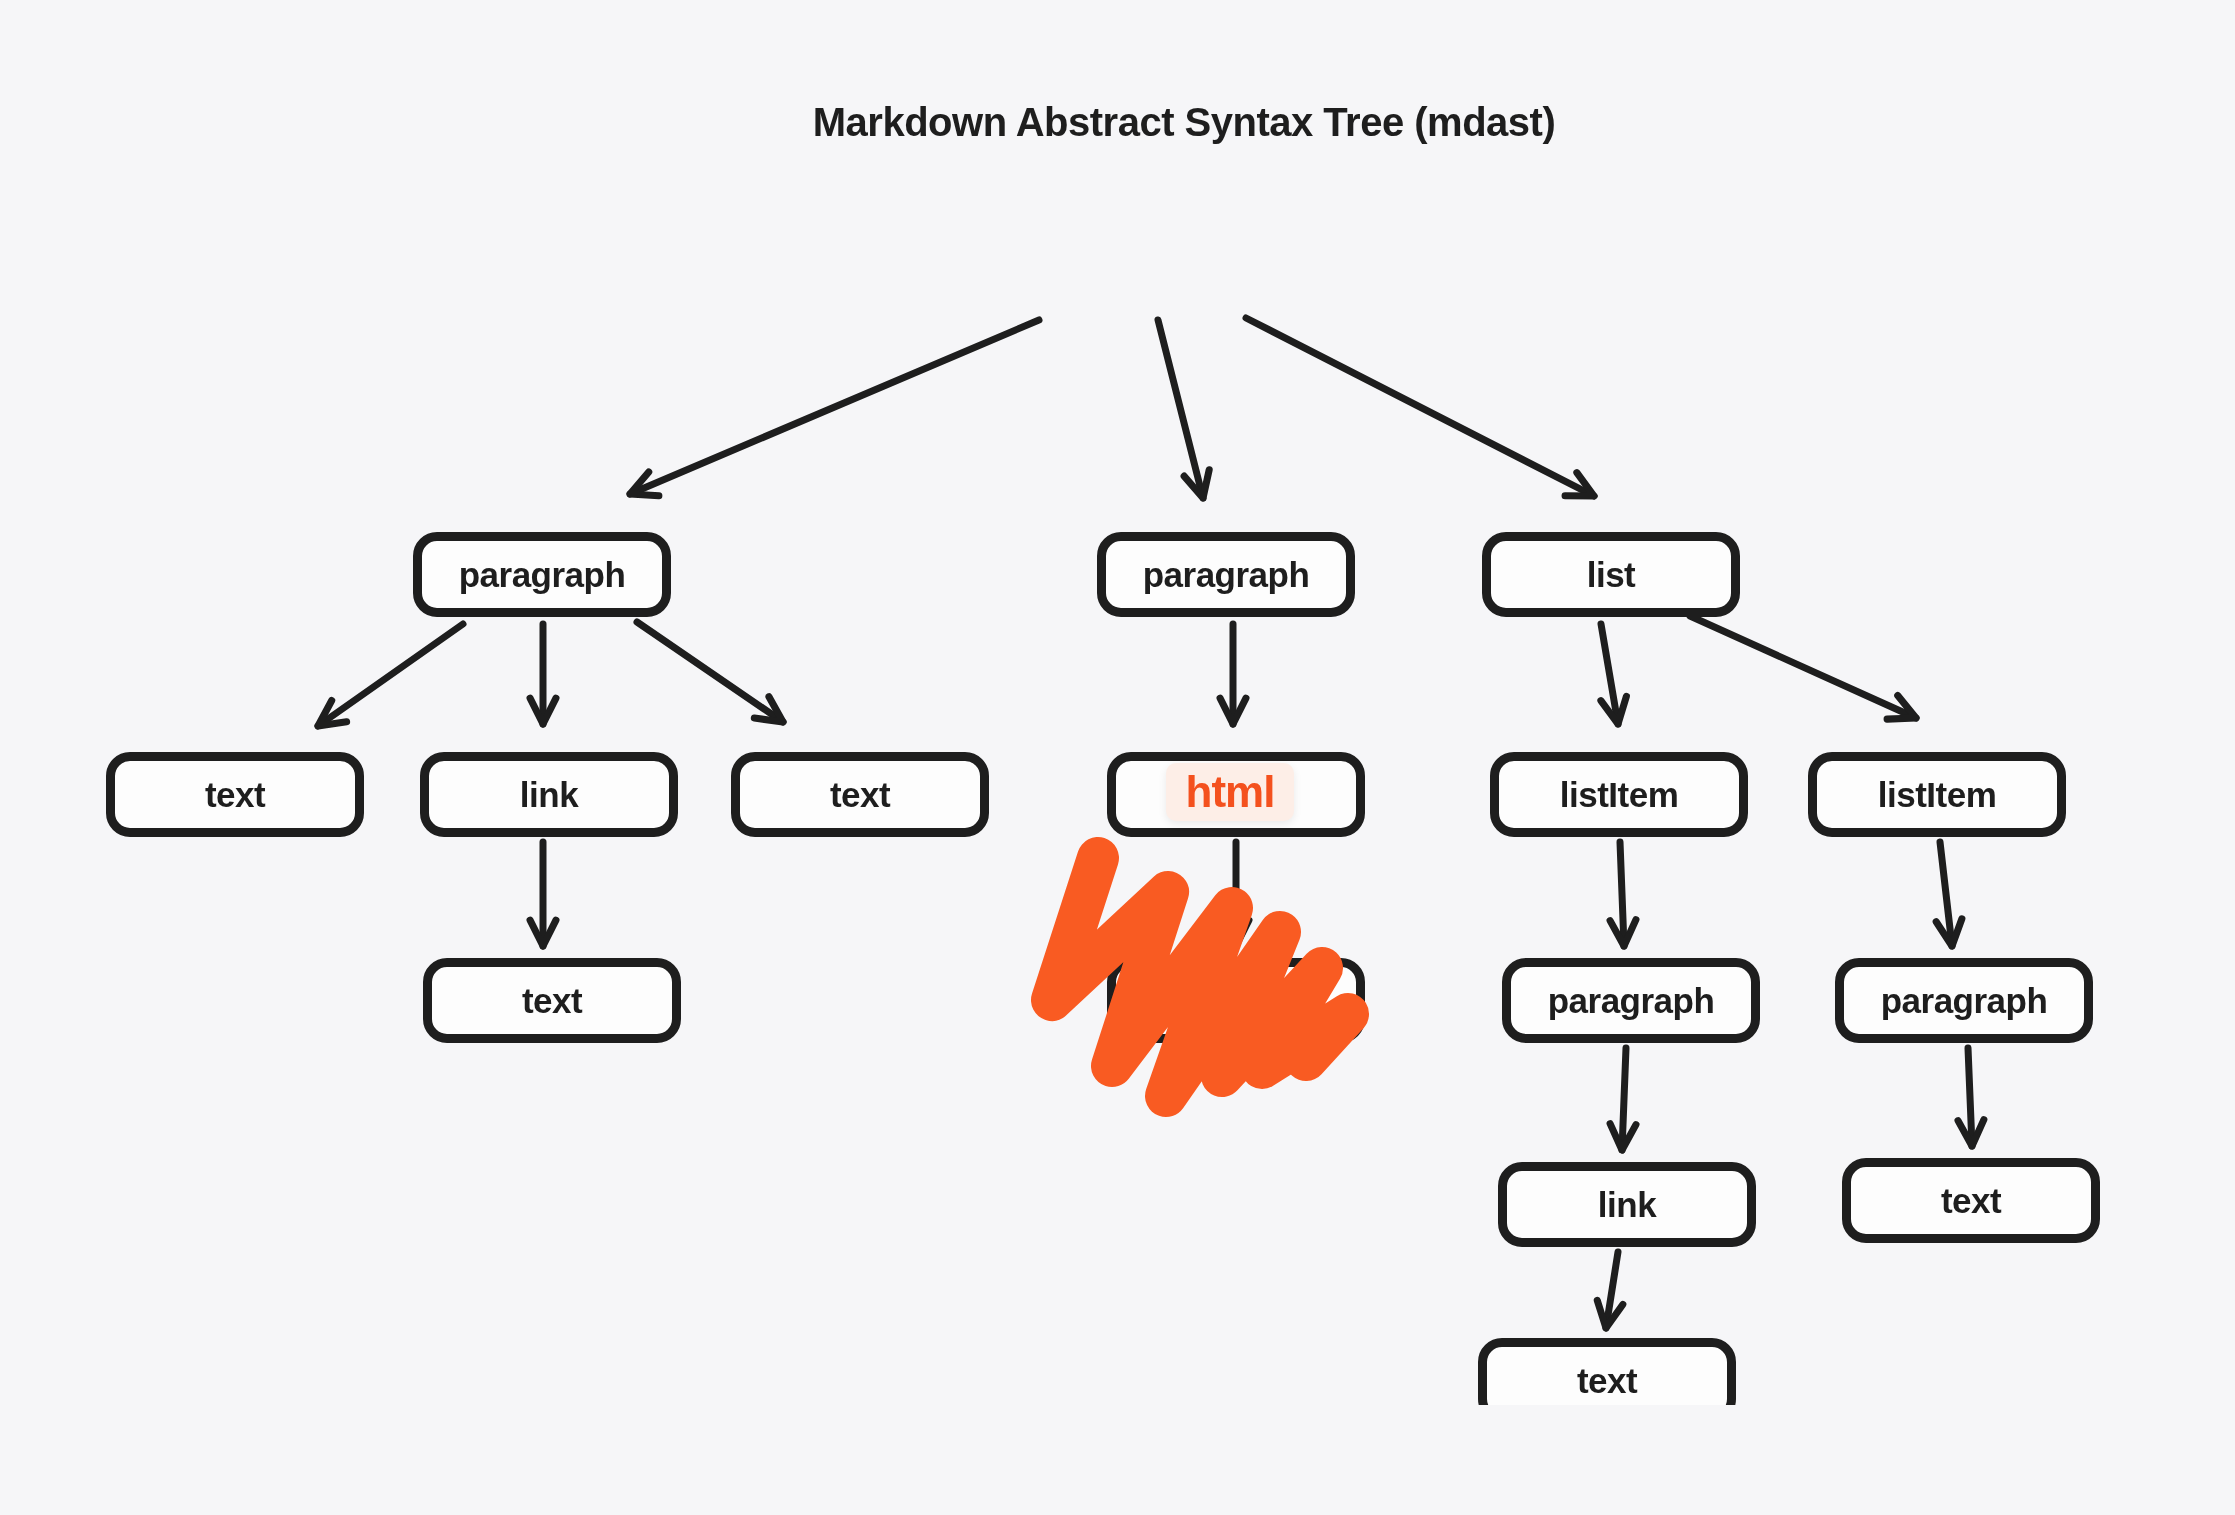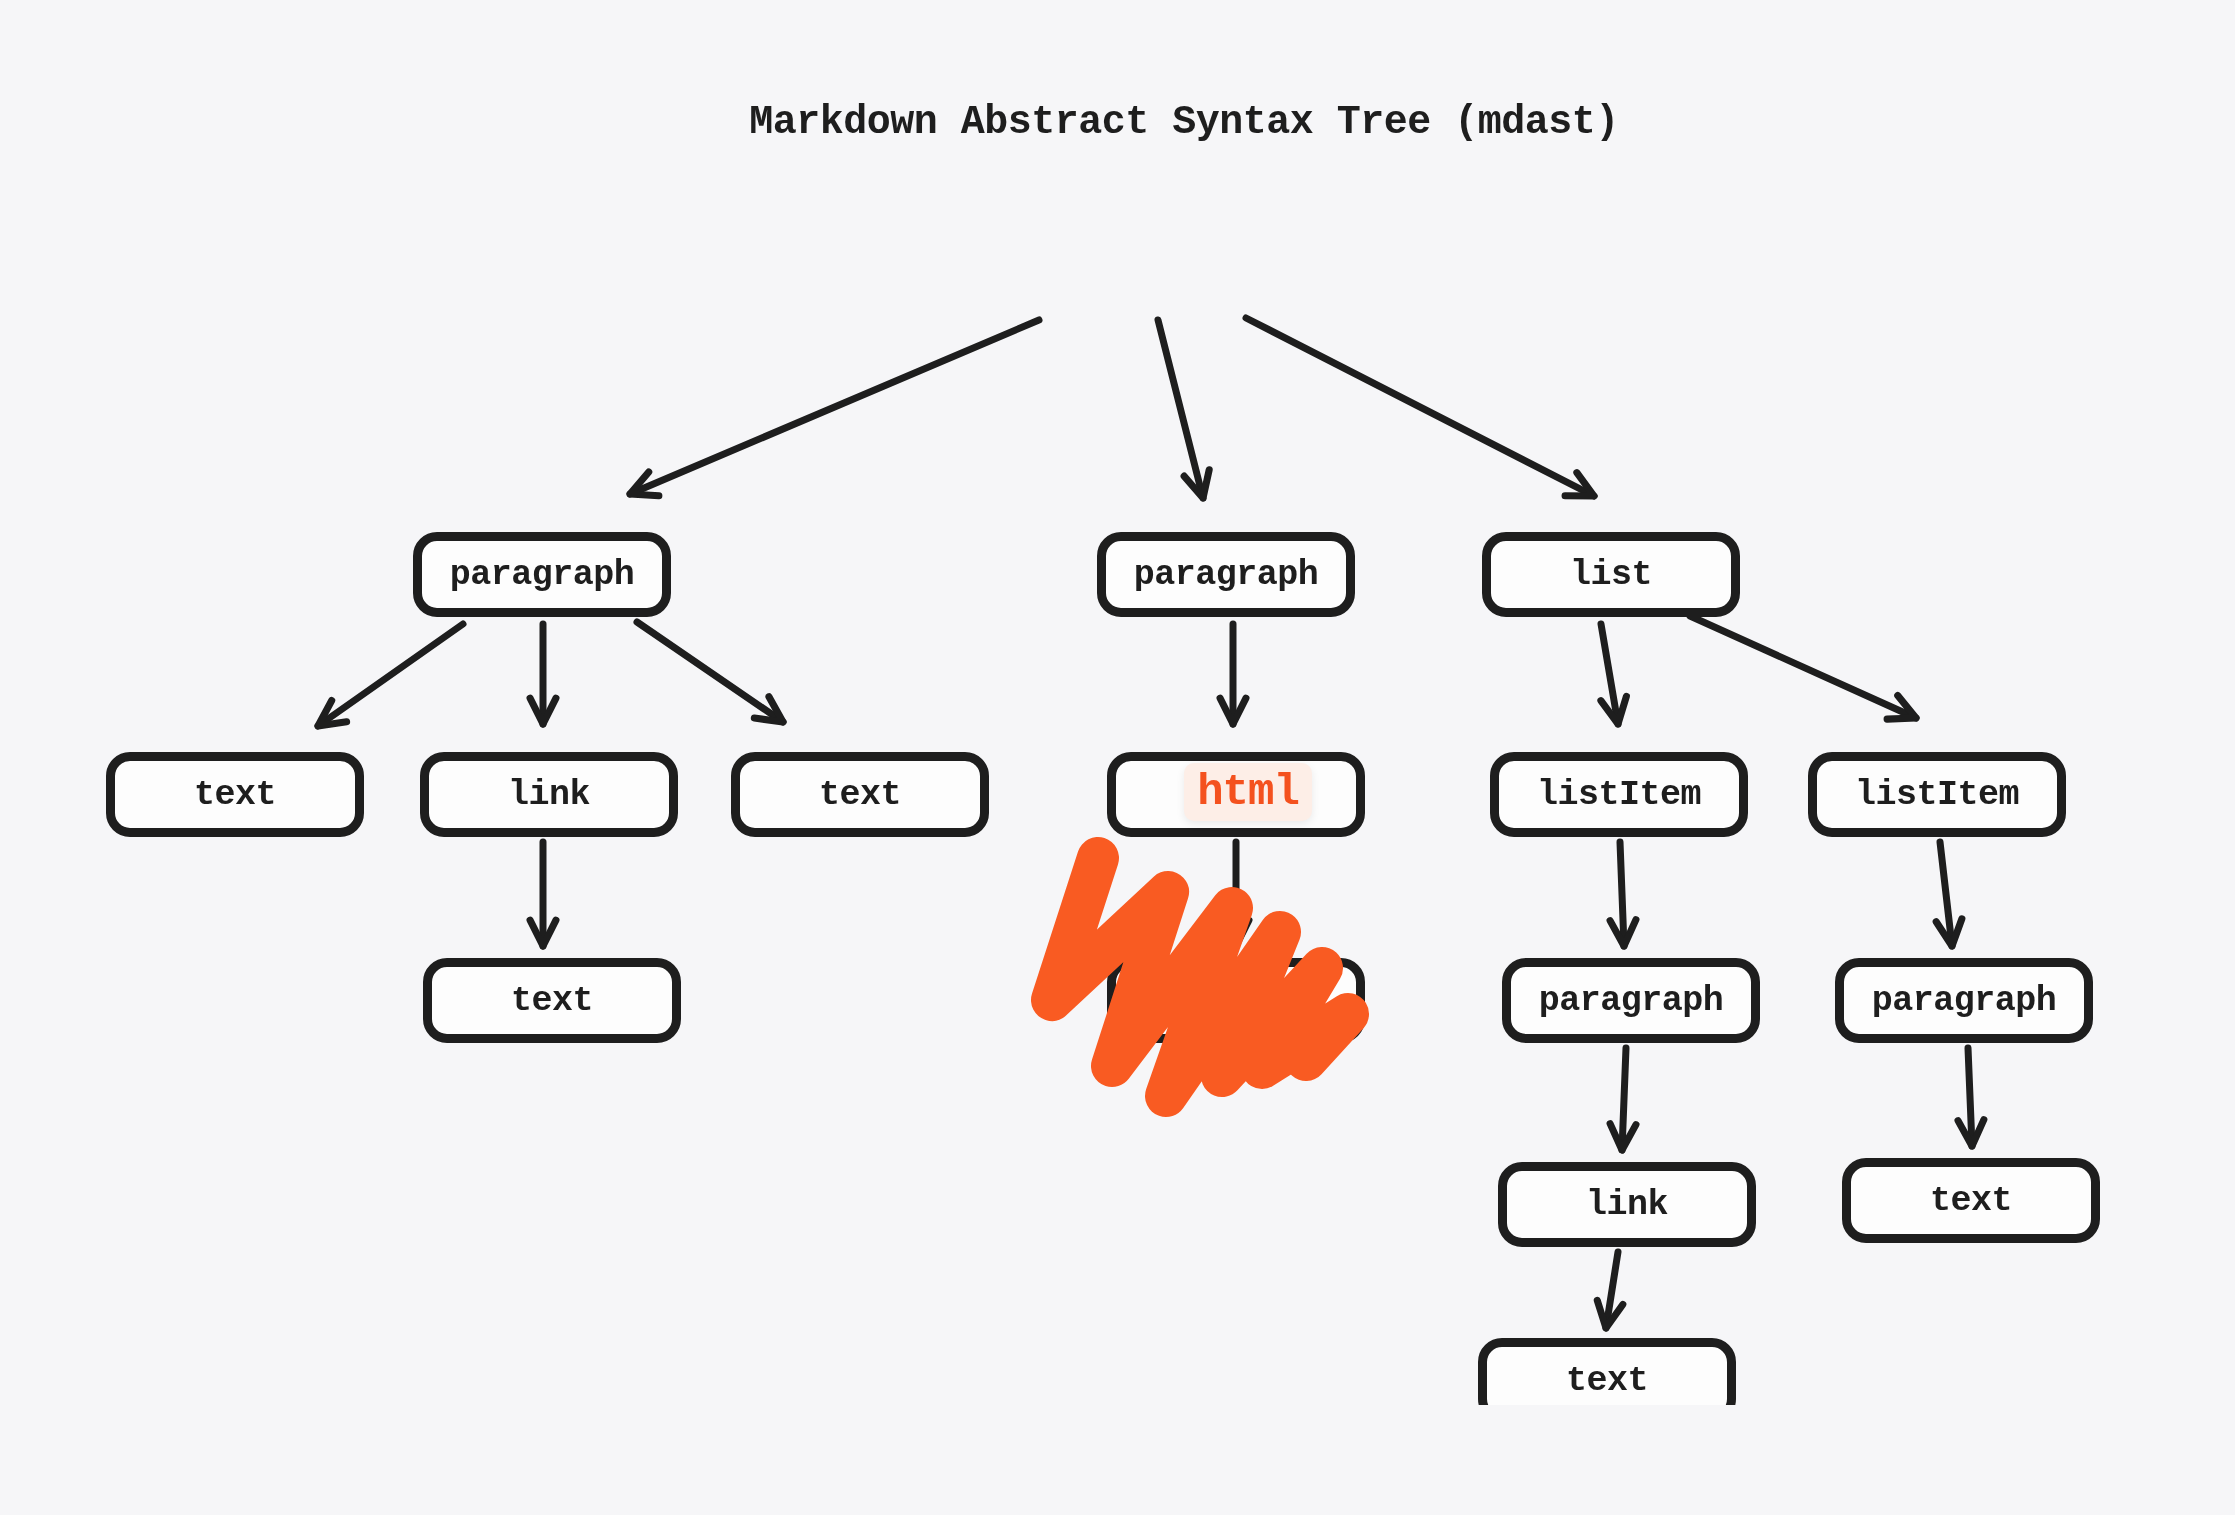--- a/index.html
+++ b/index.html
@@ -9,21 +9,21 @@
     --highlight-text:#f4511e;
     --highlight-bg:#fdeee7;
     --scribble:#f95b22;
   }
   html,body{margin:0;padding:0;background:var(--background);}
   #canvas{
     position:relative;
     width:2235px;height:1405px;
     background:var(--background);
     overflow:hidden;
-    font-family:Liberation Mono, monospace;
+    font-family:Liberation Sans, sans-serif;
   }
   .title{
     position:absolute;
     left:684px;top:100px;width:1000px;
     text-align:center;
     font-size:40px;font-weight:700;
     letter-spacing:-0.5px;
     color:var(--ink);
   }
   svg.layer{position:absolute;left:0;top:0;width:2235px;height:1515px;}
@@ -47,21 +47,21 @@
     letter-spacing:-0.5px;
     white-space:nowrap;
   }
   .highlight-pill{
     position:absolute;
     left:50px;top:2px;
     width:128px;height:58px;
     background:var(--highlight-bg);
     border-radius:10px;
     box-shadow:0 3px 8px rgba(0,0,0,0.08);
-    display:flex;align-items:center;justify-content:center;margin-left:18px;
+    display:flex;align-items:center;justify-content:center;
   }
   .highlight-pill .label{
     font-size:44px;font-weight:700;
     color:var(--highlight-text);
     letter-spacing:-1px;
   }
 </style>
 </head>
 <body>
 

